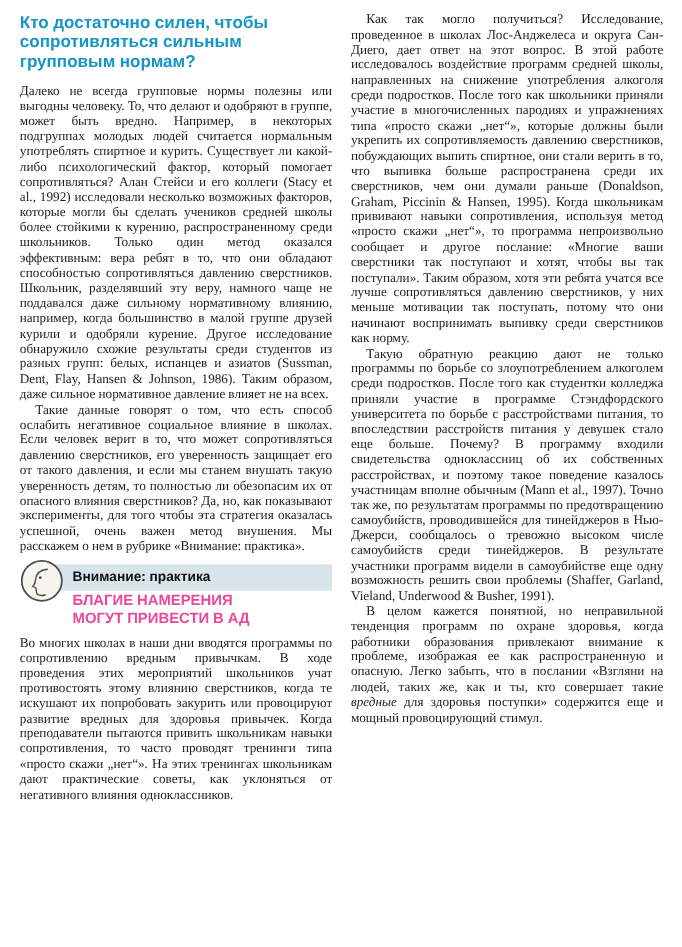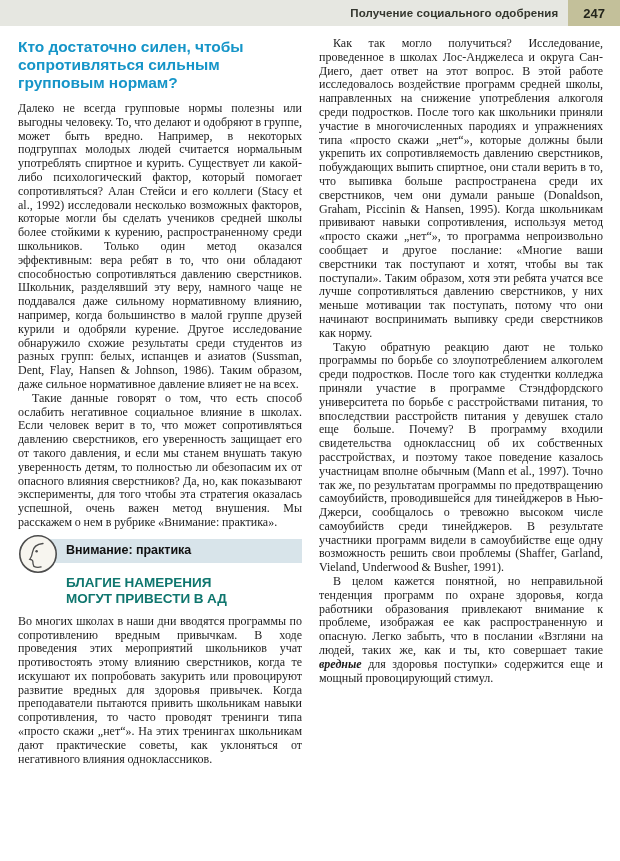--- a/index.html
+++ b/index.html
@@ -40,35 +40,31 @@
   .practice { position:relative; margin:9px 0 7px 0; }
   .practice-band {
     margin-left:24px; background:var(--practice-band,#d8e4ea);
     height:24px; display:flex; align-items:center; padding-left:24px;
   }
   .practice-band span {
     font-family:Liberation Sans, sans-serif; font-weight:bold; font-size:12.5px; color:#101010;
   }
   .practice-icon { position:absolute; left:0; top:-5px; width:40px; height:40px; display:block; }
   .practice-title {
-    margin:12px 0 8px 48px; max-width:172px;
+    margin:1px 0 8px 48px; max-width:172px;
     font-family:"Liberation Sans", sans-serif; font-weight:bold;
-    font-size:13.5px; line-height:16px; color:#0f766e; text-align:left;
+    font-size:13.5px; line-height:16px; color:#ec4899; text-align:left;
   }
-  .it { font-style:italic;font-weight:bold; }
+  .it { font-style:italic; }
 </style>
 </head>
 <body>
 
 <div class="page">
 
-  <header class="header">
-    <span class="header-title">Получение социального одобрения</span>
-    <span class="page-num">247</span>
-  </header>
 
   <div class="columns">
 
     <div class="col">
       <h2 class="heading">Кто достаточно силен, чтобы сопротивляться сильным групповым нормам?</h2>
 
       <p>Далеко не всегда групповые нормы полезны или выгодны человеку. То, что делают и одобряют в группе, может быть вредно. Например, в некоторых подгруппах молодых людей считается нормальным употреблять спиртное и курить. Существует ли какой-либо психологический фактор, который помогает сопротивляться? Алан Стейси и его коллеги (Stacy et al., 1992) исследовали несколько возможных факторов, которые могли бы сделать учеников средней школы более стойкими к курению, распространенному среди школьников. Только один метод оказался эффективным: вера ребят в то, что они обладают способностью сопротивляться давлению сверстников. Школьник, разделявший эту веру, намного чаще не поддавался даже сильному нормативному влиянию, например, когда большинство в малой группе друзей курили и одобряли курение. Другое исследование обнаружило схожие результаты среди студентов из разных групп: белых, испанцев и азиатов (Sussman, Dent, Flay, Hansen &amp; Johnson, 1986). Таким образом, даже сильное нормативное давление влияет не на всех.</p>
       <p class="indent">Такие данные говорят о том, что есть способ ослабить негативное социальное влияние в школах. Если человек верит в то, что может сопротивляться давлению сверстников, его уверенность защищает его от такого давления, и если мы станем внушать такую уверенность детям, то полностью ли обезопасим их от опасного влияния сверстников? Да, но, как показывают эксперименты, для того чтобы эта стратегия оказалась успешной, очень важен метод внушения. Мы расскажем о нем в рубрике «Внимание: практика».</p>
 
       <div class="practice">

